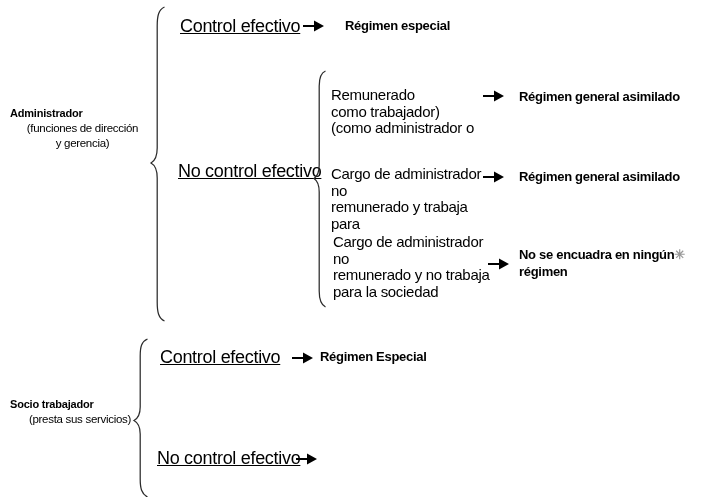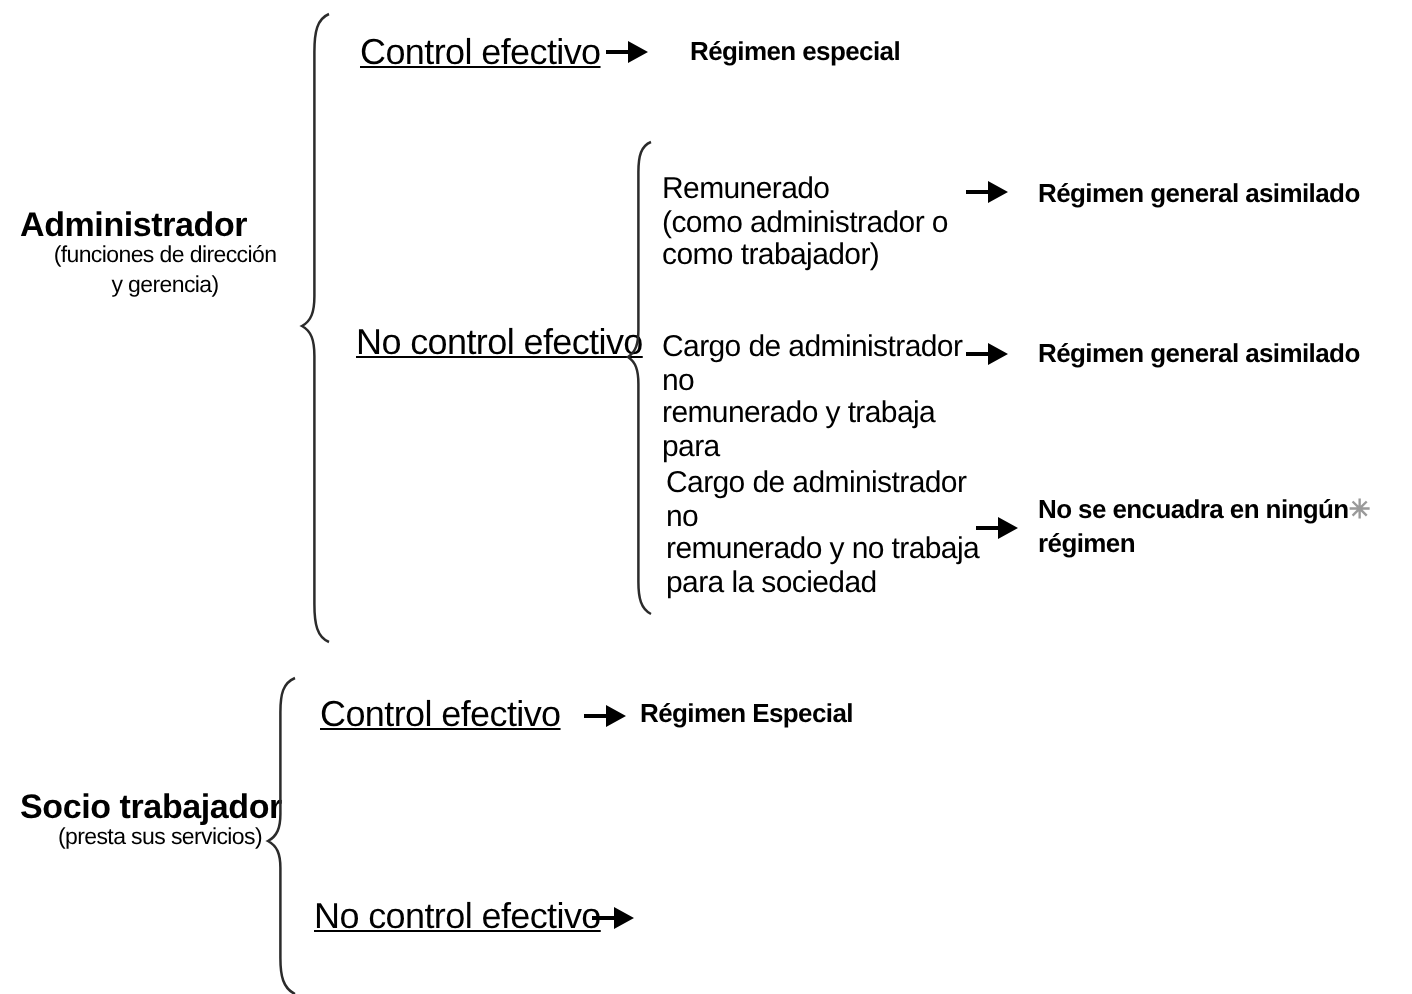--- a/index.html
+++ b/index.html
@@ -15,21 +15,21 @@
     position: relative;
     width: 706px;
     height: 497px;
     background: #ffffff;
     overflow: hidden;
   }
   .abs { position: absolute; }
 
   
   .cat-title {
-    font-size: 17px;
+    font-size: 11px;
     font-weight: bold;
     letter-spacing: -0.2px;
     white-space: nowrap;
     line-height: 16px;
   }
   .cat-sub {
     font-size: 11.5px;
     font-weight: normal;
     letter-spacing: -0.3px;
     line-height: 15px;
@@ -112,22 +112,22 @@
                L 6.2 95
                C 6.2 102, 4.8 106, 1 108.5
                C 4.8 111, 6.2 115, 6.2 122
                L 6.2 221
                C 6.2 229, 7.5 234.5, 12.5 237" fill="none" stroke="#2b2b2b" stroke-width="1.25"></path>
     </svg>
   </div>
 
   <div class="abs detail" style="left:331px; top:87px; width:160px;">
     <div>Remunerado</div>
+    <div>como trabajador)</div>
     <div>(como administrador o</div>
-    <div>como trabajador)</div>
   </div>
 
   <div class="abs arrow" style="left:483px; top:89px;">
     <svg width="22" height="14" viewBox="0 0 22 14">
       <path d="M0 6 L11 6 L11 1.5 L21 7 L11 12.5 L11 8 L0 8 Z" fill="#000000"></path>
     </svg>
   </div>
 
   <div class="abs outcome" style="left:519px; top:88px;">Régimen general asimilado</div>
 

